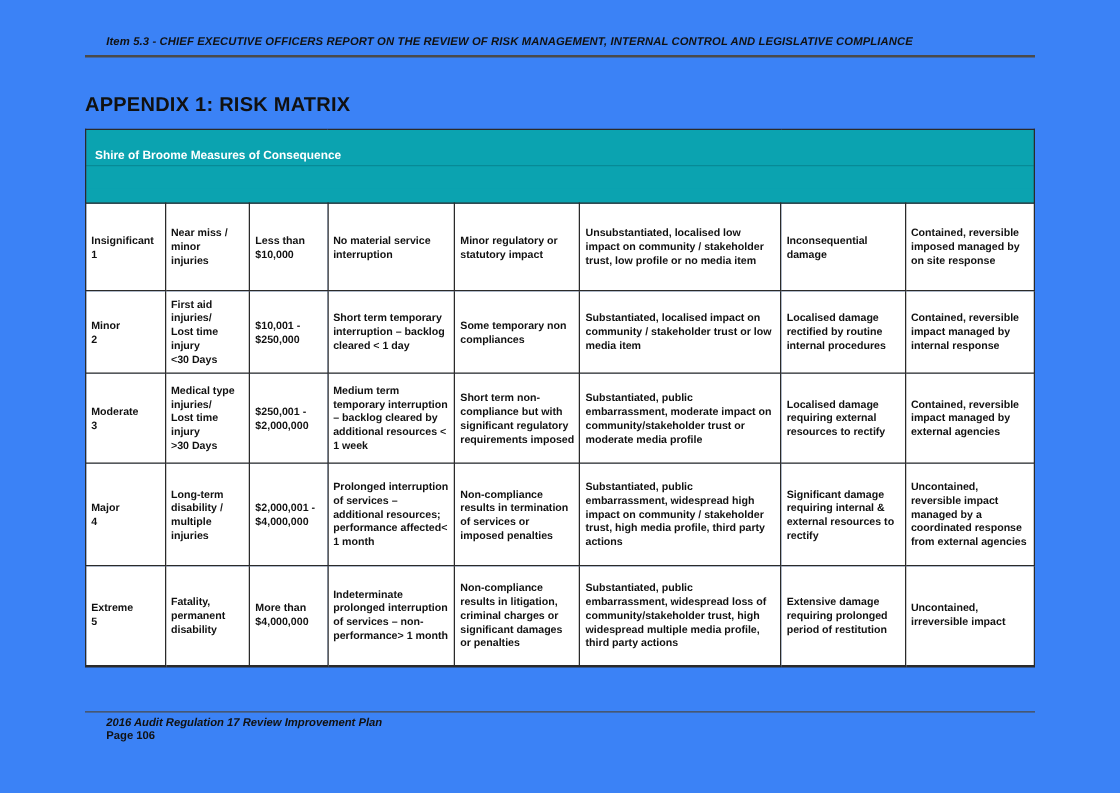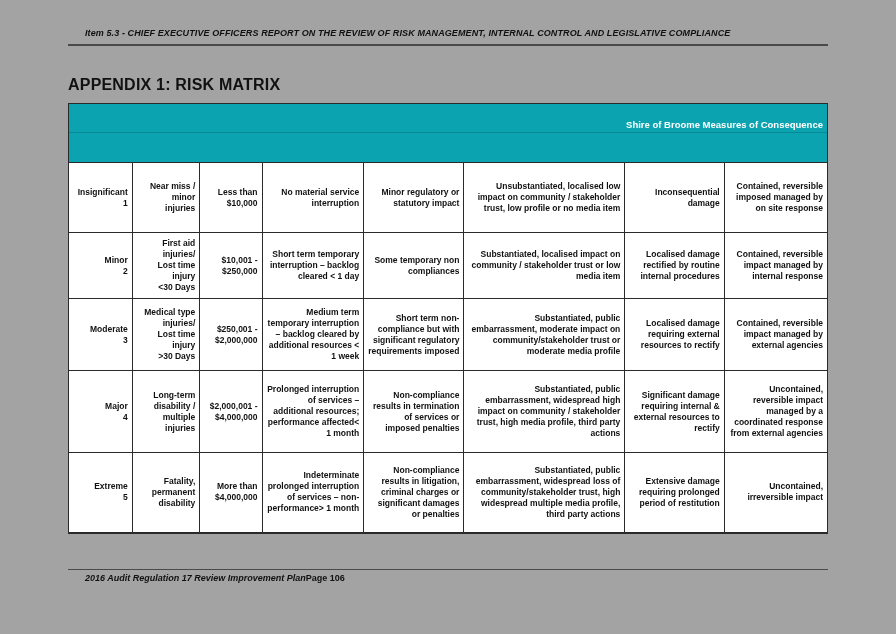--- a/index.html
+++ b/index.html
@@ -10,21 +10,21 @@
     --text:#111111;
     --rule:#4a4a4a;
   }
   *{box-sizing:border-box;margin:0;padding:0;}
   html,body{background:#ffffff;}
   body{
     width:896px;height:634px;position:relative;overflow:hidden;
     font-family:"Liberation Sans","DejaVu Sans",sans-serif;
     color:var(--text);
   }
-  .page{position:absolute;inset:0;background:#a3a3a3;}
+  .page{position:absolute;inset:0;background:#3b82f6;}
 
   
   .doc-header{
     position:absolute;left:68px;width:760px;top:28px;
     border-bottom:2px solid var(--rule);
     padding:0 0 6px 17px;
   }
   .doc-header-text{
     font-size:9px;font-weight:bold;font-style:italic;letter-spacing:.1px;
     white-space:nowrap;
@@ -36,21 +36,21 @@
   }
 
   
   table.risk-table{
     position:absolute;left:68px;top:103px;width:760px;
     border-collapse:collapse;table-layout:fixed;
   }
   table.risk-table td,table.risk-table th{
     border:1px solid var(--table-border);
     font-size:8.5px;font-weight:bold;line-height:1.3;
-    text-align:right;vertical-align:middle;
+    text-align:left;vertical-align:middle;
     padding:3px 4px;
     white-space:pre-line;
     background:#ffffff;
   }
   tr.banner-row td{
     padding:0;border:1px solid var(--table-border);
     background:var(--banner-teal);
   }
   .banner-text{
     color:#ffffff;font-size:9.5px;font-weight:bold;
@@ -67,21 +67,21 @@
   tr.row-2 td{height:66px;}
   tr.row-3 td{height:72px;}
   tr.row-4 td{height:82px;}
   tr.row-5 td{height:80px;border-bottom:2px solid var(--table-border);}
 
   
   .doc-footer{
     position:absolute;left:68px;width:760px;top:569px;
     border-top:1.5px solid var(--rule);
     padding:3px 0 0 17px;
-    display:flex;align-items:flex-start;
+    display:flex;align-items:flex-start;flex-direction:column;
   }
   .footer-left{font-size:9px;font-weight:bold;font-style:italic;}
   .footer-right{font-size:9px;font-weight:bold;}
 </style>
 </head>
 <body>
 
 <div class="page">
 
   <div class="doc-header">

